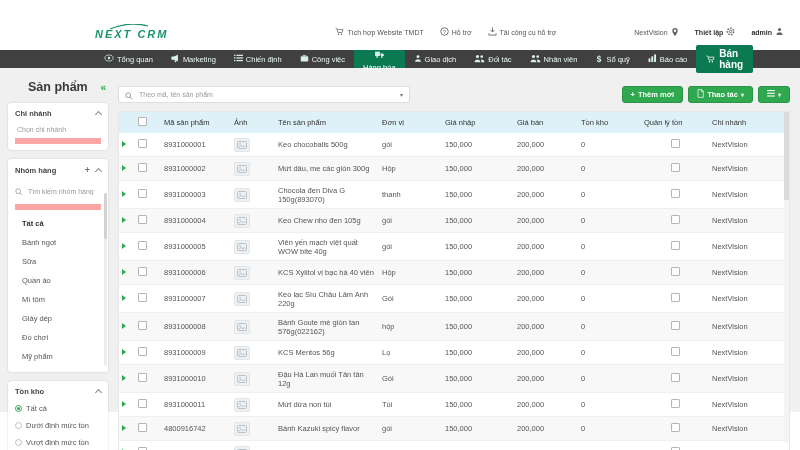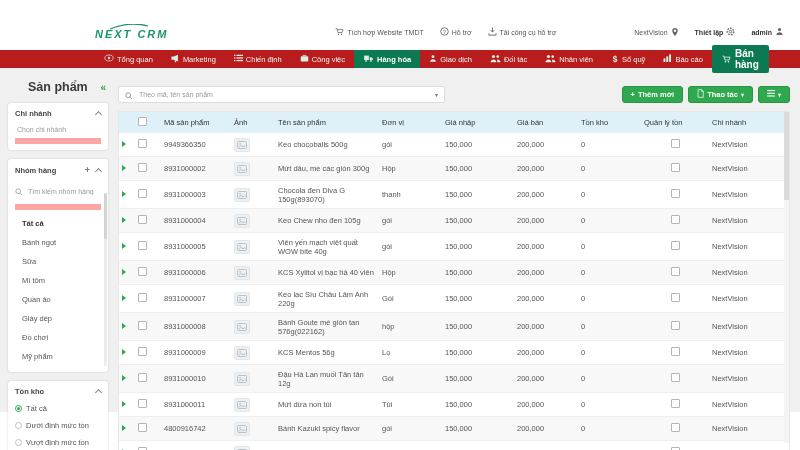--- a/index.html
+++ b/index.html
@@ -9,24 +9,24 @@
   .topbar{height:50px;background:#fff;display:flex;align-items:center;padding:14px 12px 0 95px;box-sizing:border-box;}
   .logo{display:flex;flex-direction:column;align-items:flex-start;cursor:pointer;}
   .logo svg{margin-left:14px;margin-bottom:-2px;}
   .logo-text{font-size:11px;font-weight:bold;letter-spacing:2px;color:#1b9467;font-style:italic;}
   .tb-links{display:flex;gap:16px;margin-left:auto;align-items:center;}
   .tb-user{display:flex;gap:16px;margin-left:78px;align-items:center;padding-right:4px;}
   .tb-item{display:flex;align-items:center;gap:3px;font-size:7px;color:#555;cursor:pointer;white-space:nowrap;}
   .tb-item svg{color:#666;}
   .tb-item.bold{font-weight:bold;color:#333;}
   
-  .navbar{height:18px;background:#b91c1c;display:flex;align-items:stretch;padding-left:95px;}
+  .navbar{height:18px;background:#404040;display:flex;align-items:stretch;padding-left:95px;}
   .nav-item{display:flex;align-items:center;gap:3px;padding:0 9px;font-size:7.5px;color:#ecf9f3;cursor:pointer;white-space:nowrap;}
   .nav-item svg{color:#d9f0e6;}
-  .nav-item.active{background:#0b7a52;font-weight:bold;color:#fff;}
+  .nav-item.active{background:#0b7a52;font-weight:normal;color:#fff;flex-direction:column;}
   .sell-btn{margin-left:auto;margin-right:55px;align-self:center;display:flex;align-items:center;gap:4px;
             background:#0b7a52;color:#fff;font-size:10px;font-weight:bold;padding:3px 10px;border-radius:2px;cursor:pointer;}
   
   .content{display:flex;background:#f0f0f1;height:344px;box-sizing:border-box;}
   
   .sidebar{width:112px;box-sizing:border-box;padding:0 4px 0 8px;flex:none;}
   .sb-titlerow{display:flex;justify-content:space-between;align-items:center;margin:12px 2px 9px 20px;text-align:right;}
   .sb-title{font-size:12.5px;font-weight:bold;color:#3a3a3a;}
   .collapse{color:#2fa84f;font-size:10px;font-weight:bold;cursor:pointer;}
   .card{background:#fff;border-radius:3px;box-shadow:0 0 2px rgba(0,0,0,.18);margin-bottom:9px;padding:6px 7px;position:relative;}
@@ -42,21 +42,21 @@
   .group-list li.sel{font-weight:bold;color:#333;}
   .mini-scroll{position:absolute;right:1px;top:34px;bottom:6px;width:3px;background:#ececec;border-radius:2px;}
   .mini-thumb{width:3px;height:46px;background:#d2d2d2;border-radius:2px;}
   .stock-opt{display:flex;align-items:center;gap:4px;font-size:7.5px;color:#555;padding:4px 0;cursor:pointer;}
   .radio{width:7px;height:7px;border:1px solid #c0c0c0;border-radius:50%;box-sizing:border-box;background:#fff;flex:none;}
   .radio.on{border-color:#2fa84f;position:relative;}
   .radio.on::after{content:"";position:absolute;left:1px;top:1px;width:3px;height:3px;border-radius:50%;background:#2fa84f;}
   
   .main{flex:1;position:relative;padding:0 10px 0 6px;box-sizing:border-box;}
   .toolbar{display:flex;align-items:center;margin-top:18px;}
-  .search-box{width:327px;height:17px;background:#fff;border:1px solid #ddd;border-radius:2px;display:flex;align-items:center;gap:4px;padding:0 6px;box-sizing:border-box;}
+  .search-box{width:292px;height:17px;background:#fff;border:1px solid #ddd;border-radius:2px;display:flex;align-items:center;gap:4px;padding:0 6px;box-sizing:border-box;}
   .search-box input{border:none;outline:none;flex:1;font-size:7px;color:#666;font-family:inherit;background:transparent;}
   .search-box input::placeholder{color:#9a9a9a;}
   .caret{font-size:6px;color:#777;}
   .btn-group{margin-left:auto;display:flex;gap:5px;}
   .gbtn{background:#2fa84f;border:1px solid #289545;color:#fff;font-size:7.5px;font-weight:bold;height:17px;padding:0 8px;border-radius:3px;display:flex;align-items:center;gap:3px;cursor:pointer;box-sizing:border-box;}
   .gbtn .caret{color:#eafaf0;}
   .gbtn svg{color:#fff;}
   
   .panel{margin-top:8px;background:#fff;border:1px solid #e7e7e7;position:relative;}
   table{width:100%;border-collapse:collapse;table-layout:fixed;}
@@ -256,22 +256,22 @@
           <span><svg width="8" height="8" viewBox="0 0 10 10">
                 <circle cx="4" cy="4" r="3" fill="none" stroke="#999"></circle>
                 <path d="M6.3 6.3 9 9" stroke="#999"></path>
               </svg></span>
           <input placeholder="Tìm kiếm nhóm hàng" style="">
         </div>
         <ul class="group-list">
             <li class="sel">Tất cả</li>
             <li class="">Bánh ngọt</li>
             <li class="">Sữa</li>
+            <li class="">Quần áo</li>
             <li class="">Mì tôm</li>
-            <li class="">Quần áo</li>
             <li class="">Giày dép</li>
             <li class="">Đồ chơi</li>
             <li class="">Mỹ phẩm</li>
           </ul>
         <div class="mini-scroll">
             <div class="mini-thumb"></div>
           </div>
       </div>
 
       <div class="card">
@@ -358,21 +358,21 @@
               <th class="td-num">Giá bán</th>
               <th class="td-stock">Tồn kho</th>
               <th>Quản lý tồn</th>
               <th>Chi nhánh</th>
             </tr>
           </thead>
           <tbody>
               <tr>
                 <td><span class="exp"></span></td>
                 <td><span class="cb"></span></td>
-                <td>9949366350</td>
+                <td>8931000001</td>
                 <td><span class="thumb">
                     <svg width="10" height="8" viewBox="0 0 10 8">
                       <rect x="0.5" y="0.5" width="9" height="7" rx="1" fill="none" stroke="#b9c2c9"></rect>
                       <circle cx="3" cy="2.8" r="0.9" fill="#b9c2c9"></circle>
                       <path d="M1.5 6.5 4 4.3l2 1.6 1.5-1.2 1 .8" fill="none" stroke="#b9c2c9"></path>
                     </svg>
                   </span></td>
                 <td>Keo chocoballs 500g</td>
                 <td>gói</td>
                 <td class="td-num">150,000</td>

